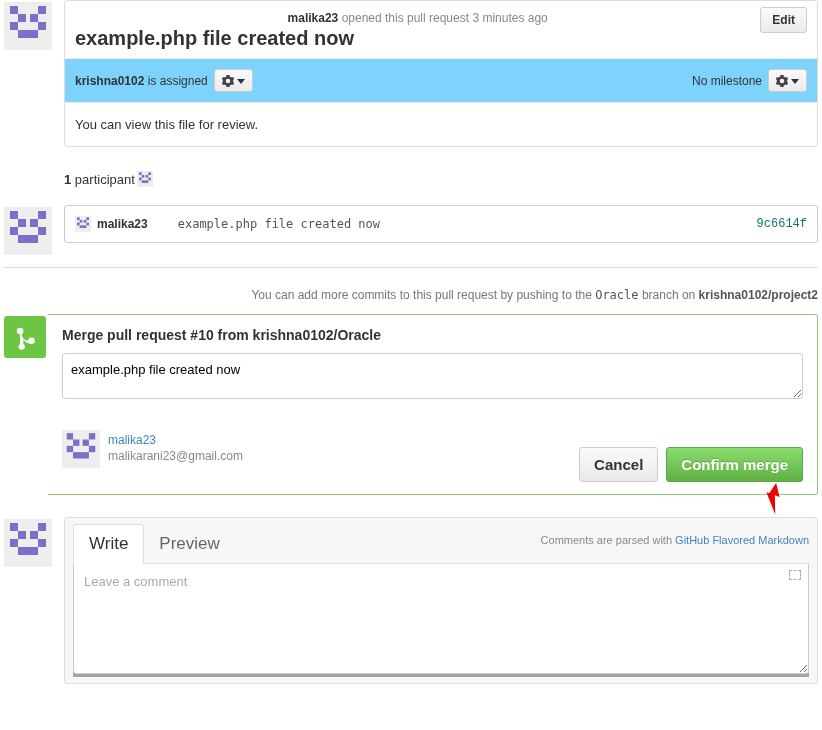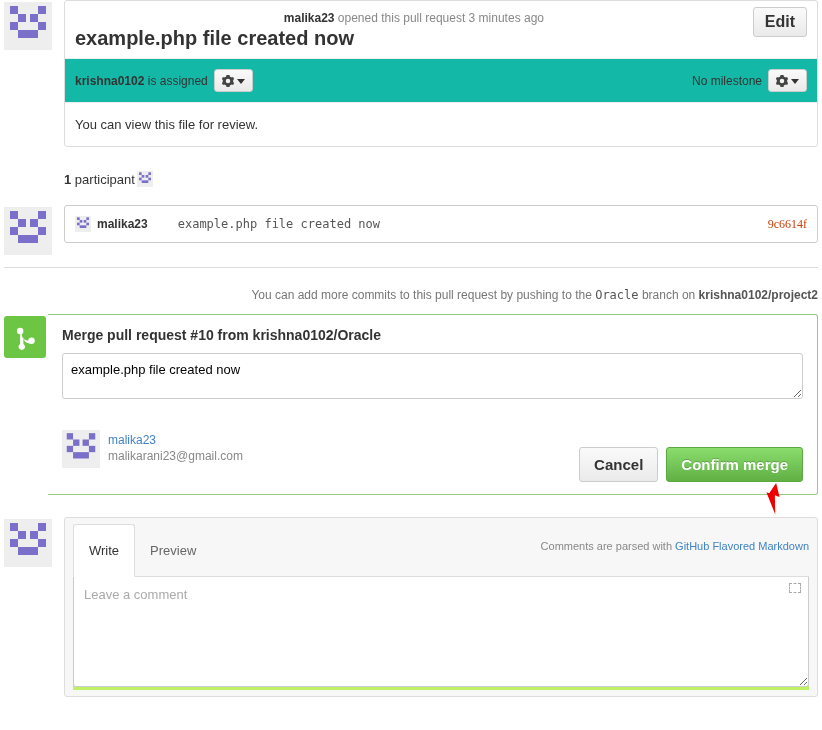--- a/index.html
+++ b/index.html
@@ -9,38 +9,38 @@
     .avatar-col { width:60px; flex:none; padding-top:2px; }
     .avatar { width:48px; height:48px; display:block; }
     .avatar-sm { width:38px; height:38px; }
     .avatar-xs { width:16px; height:16px; }
     .main-col { flex:1; min-width:0; }
     .box { border:1px solid #ddd; border-radius:3px; background:#fff; margin-bottom:10px; }
     .pr-head { padding:10px 10px 8px; }
     .opened { color:#888; font-size:12px; margin-bottom:2px;text-align:center; }
     .opened b { color:#333; font-weight:bold; }
     .title { font-size:20px; font-weight:bold; }
-    .edit-btn { float:right; background:linear-gradient(#fafafa,#eaeaea); border:1px solid #ccc; border-radius:3px; padding:5px 11px; font-weight:bold; font-size:16px; cursor:pointer; color:#333; margin-top:-4px; }
-    .meta-row { background:#14b8a6; border-top:1px solid #eee; padding:10px; display:flex; align-items:center; font-size:12px; }
+    .edit-btn { float:right; background:linear-gradient(#fafafa,#eaeaea); border:1px solid #ccc; border-radius:3px; padding:5px 11px; font-weight:bold; font-size:12px; cursor:pointer; color:#333; margin-top:-4px; }
+    .meta-row { background:#7dd3fc; border-top:1px solid #eee; padding:10px; display:flex; align-items:center; font-size:12px; }
     .meta-row b { font-weight:bold; }
     .spacer { flex:1; }
     .gear-btn { background:linear-gradient(#fafafa,#eaeaea); border:1px solid #ccc; border-radius:3px; padding:3px 7px; cursor:pointer; margin-left:6px; }
     .desc-row { padding:14px 10px; border-top:1px solid #eee; font-size:13px; }
     .participants { margin:14px 0 18px 60px; display:flex; align-items:center; gap:2px; }
     .participants-label b { font-weight:bold; }
     .commit-box { border:1px solid #ccc; border-radius:3px; margin-bottom:18px; }
     .commit-head { background:linear-gradient(#f8f8f8,#eeeeee); border-bottom:1px solid #ddd; padding:8px 10px; display:flex; align-items:center; font-size:12px; }
     .commit-head .who { margin-left:3px; }
     .commit-head .who b { font-weight:bold; color:#333; }
     .commit-head .act { color:#888; }
     .commit-head .when { color:#888; margin-left:auto; }
     .commit-row { padding:10px; display:flex; align-items:center; font-size:12px; }
     .commit-row .cname { font-weight:bold; margin:0 30px 0 6px; }
     .commit-row .cmsg { font-family:Consolas,monospace; color:#555; }
-    .commit-row .sha { margin-left:auto; color:#c2410c; font-family:Liberation Serif, serif; }
+    .commit-row .sha { margin-left:auto; color:#0f766e; font-family:Liberation Mono, monospace; }
     .hr { border:0; border-top:1px solid #ddd; margin:6px 0 20px; }
     .push-hint { font-size:12px; color:#777; margin:0 0 12px 2px;text-align:right; }
     .push-hint .mono { font-family:Consolas,monospace; color:#555; }
     .push-hint b { font-weight:bold; color:#555; }
     .merge { border:1px solid #95c97e; border-radius:3px; display:flex; margin-bottom:22px; position:relative; }
     .merge-icon { width:42px; background:#6cc644; border-radius:2px 0 0 2px; display:flex; align-items:flex-start; justify-content:center; padding-top:10px; }
     .merge-icon svg { fill:#fff; }
     .merge-body { flex:1; padding:12px 14px; }
     .merge-title { font-size:14px; font-weight:bold; margin-bottom:10px; }
     .merge-msg { width:100%; border:1px solid #ccc; border-radius:3px; padding:8px; font-family:Helvetica,Arial,sans-serif; font-size:13px; height:46px; resize:both; }
@@ -48,25 +48,25 @@
     .merge-user { display:flex; align-items:center; gap:8px; }
     .merge-user .uinfo { font-size:12px; line-height:1.3; }
     .merge-user .uinfo a { color:#4183c4; text-decoration:none; }
     .merge-user .uinfo .email { color:#888; }
     .btn { border-radius:3px; padding:8px 14px; font-size:15px; font-weight:bold; cursor:pointer;margin-top:31px; }
     .btn-cancel { background:linear-gradient(#fafafa,#eaeaea); border:1px solid #ccc; color:#333; margin-right:8px; }
     .btn-confirm { background:linear-gradient(#8add6d,#60b044); border:1px solid #5ca941; color:#fff; text-shadow:0 -1px 0 rgba(0,0,0,.2); }
     .arrow { position:absolute; right:26px; bottom:-22px; pointer-events:none; }
     .tabs-box { border:1px solid #ddd; border-radius:3px; background:#f7f7f7; padding:6px 8px; }
     .tabs { display:flex; align-items:center; border-bottom:1px solid #ddd; }
-    .tab { padding:18px 15px; font-size:13px; color:#666; cursor:pointer; }
+    .tab { padding:9px 15px; font-size:17px; color:#666; cursor:pointer; }
     .tab.active { background:#fff; border:1px solid #ddd; border-bottom-color:#fff; border-radius:3px 3px 0 0; color:#333; margin-bottom:-1px; }
     .tab-right { margin-left:auto; font-size:11px; color:#888; padding-bottom:8px; }
     .tab-right a { color:#4183c4; text-decoration:none; }
-    .ta-wrap { position:relative; background:#bef264; }
+    .ta-wrap { position:relative; background:#a3a3a3; }
     .comment-ta { width:100%; border:1px solid #ccc; border-top:0; border-radius:0 0 3px 3px; padding:10px; font-family:Helvetica,Arial,sans-serif; font-size:13px; height:110px; resize:vertical; }
     .comment-ta::placeholder { color:#aaa; }
     .fs-icon { position:absolute; top:6px; right:8px; border:1px dashed #aaa; width:12px; height:10px; }
     .attach-hint { border:1px solid #ccc; border-top:1px dashed #ccc; background:#fafafa; font-size:12px; color:#888; padding:9px 10px; }
     .attach-hint a { color:#4183c4; text-decoration:none; }
     .caret { display:inline-block; width:0; height:0; border-left:4px solid transparent; border-right:4px solid transparent; border-top:5px solid #333; margin-left:3px; vertical-align:middle; }
     .gear { width:12px; height:12px; vertical-align:middle; }
     .dot { width:6px; height:6px; border-radius:50%; background:#666; display:inline-block; margin:0 6px 0 2px; }
   </style>
 </head>

